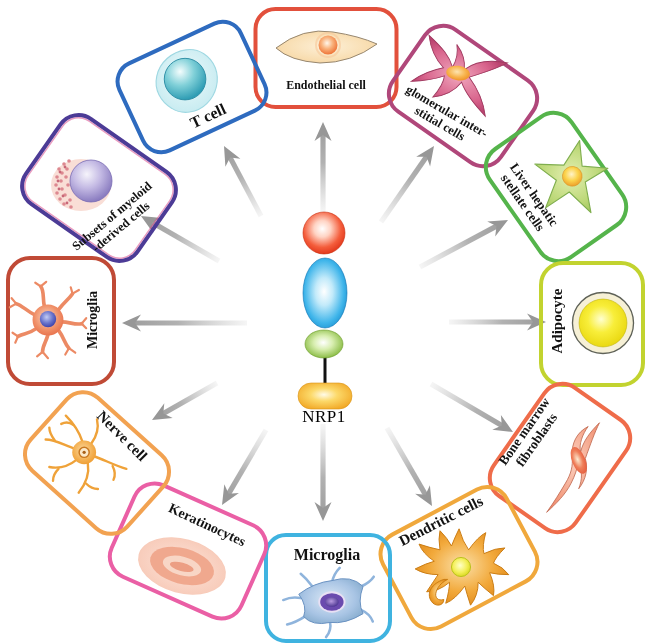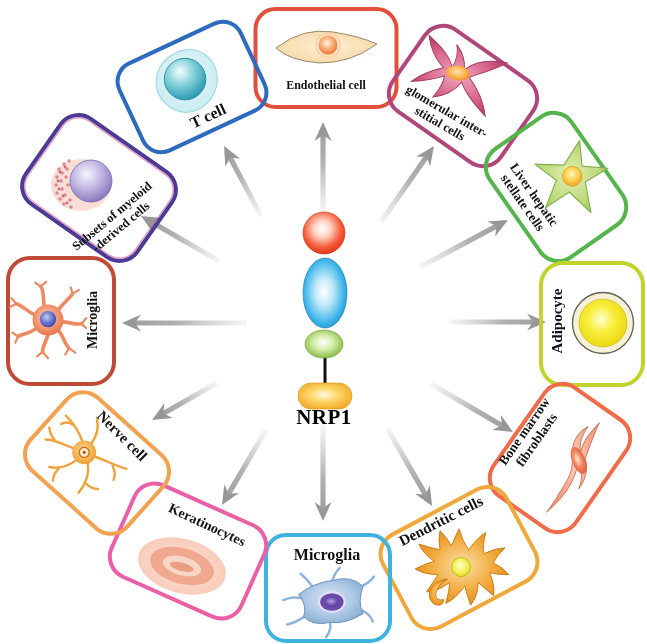--- a/index.html
+++ b/index.html
@@ -6,21 +6,21 @@
   #stage{position:relative;width:647px;height:644px;background:#fff;overflow:hidden;
          font-family:"Liberation Serif", serif;}
   #arrows{position:absolute;left:0;top:0;z-index:1;}
   .box{position:absolute;z-index:2;border:4px solid #888;border-radius:24px;background:transparent;
        transform:translate(-50%,-50%) rotate(var(--r,0deg));}
   .box.double{box-shadow:inset 0 0 0 1.5px rgba(216,74,140,.55);}
   .art{position:absolute;z-index:3;transform:translate(-50%,-50%) rotate(var(--r,0deg));}
   .lbl{position:absolute;z-index:4;transform:translate(-50%,-50%) rotate(var(--r,0deg));
        font-weight:bold;color:#121212;white-space:pre-line;text-align:center;line-height:1.1;}
   .nrp1-label{position:absolute;z-index:4;transform:translate(-50%,-50%);
-       font-weight:bold;color:#000;font-size:21px;letter-spacing:.5px;}
+       font-weight:normal;color:#000;font-size:17px;letter-spacing:.5px;}
 </style>
 </head>
 <body>
 
 <div id="stage">
 
   <svg id="arrows" width="647" height="644">
       <defs>
         <linearGradient id="ag0" gradientUnits="userSpaceOnUse" x1="323" y1="212" x2="323" y2="122">
           <stop offset="0" stop-color="#c0c0c0" stop-opacity="0.15"></stop>

